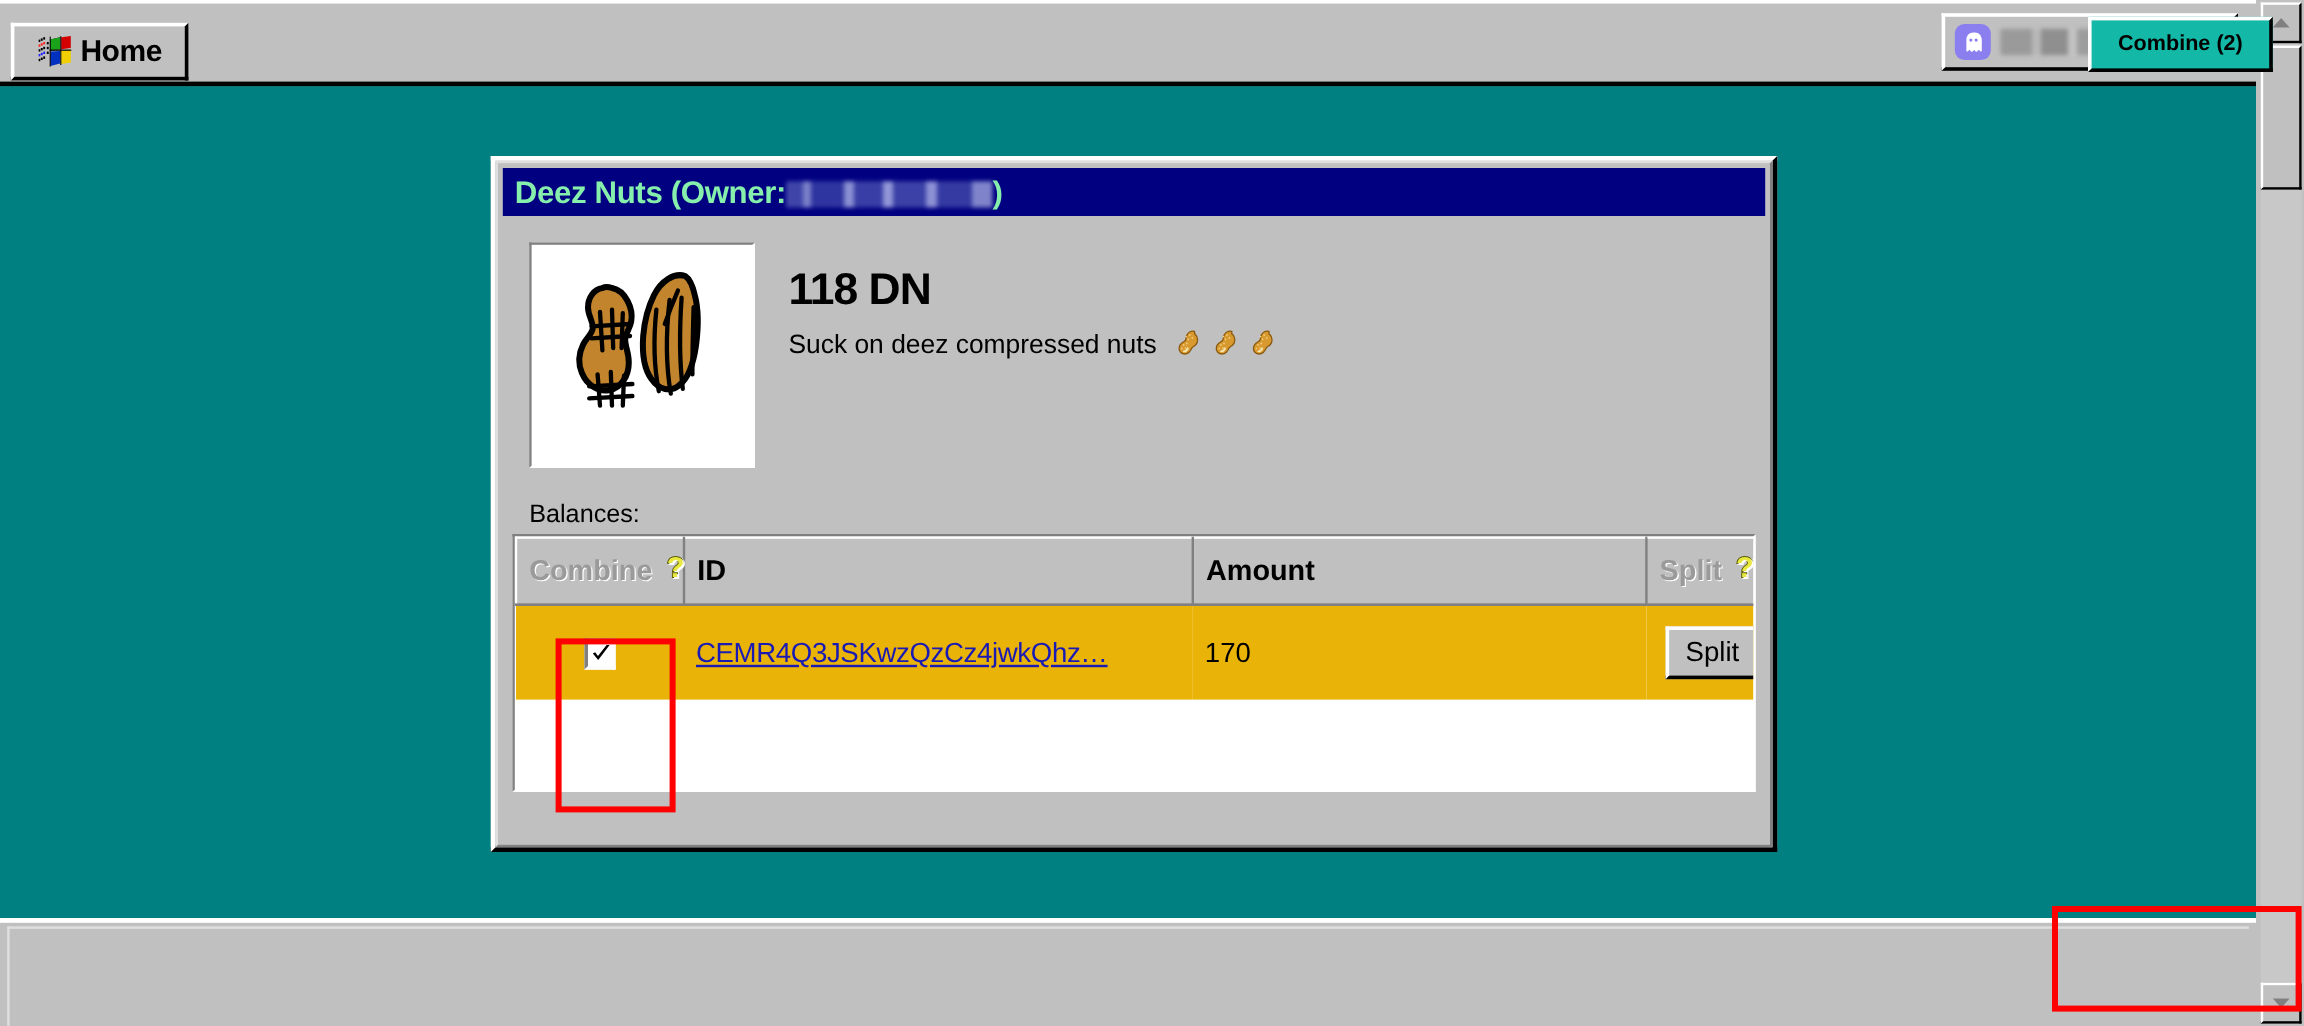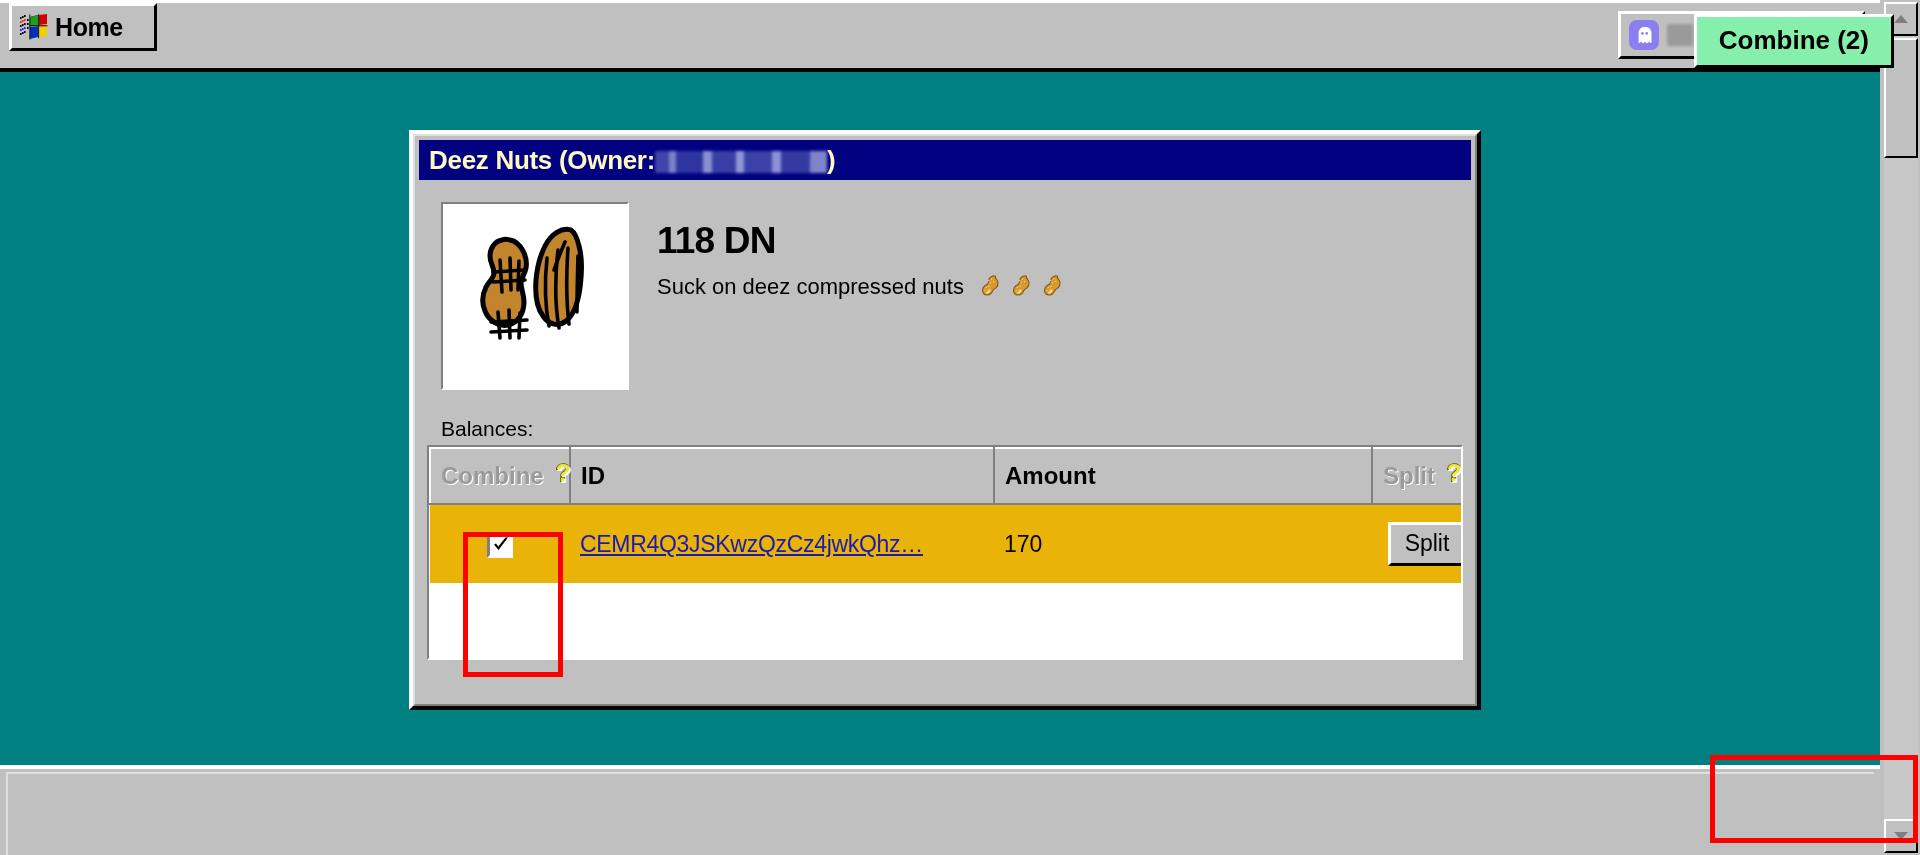--- a/index.html
+++ b/index.html
@@ -29,32 +29,32 @@
     height: 72px;
     background: #c0c0c0;
     border-top: 3px solid #ffffff;
     border-bottom: 4px solid #000000;
     box-sizing: border-box;
   }
 
   #home-button {
     position: absolute;
     left: 9px;
-    top: 0;
+    top: 16px;
     width: 148px;
     height: 48px;
     background: #c0c0c0;
     border-top: 3px solid #ffffff;
     border-left: 3px solid #ffffff;
     border-right: 3px solid #000000;
     border-bottom: 3px solid #000000;
     box-sizing: border-box;
     display: flex;
     align-items: center;
-    padding-left: 8px;
+    padding-left: 20px;
     cursor: pointer;
   }
   #home-button .btn-inner {
     display: flex;
     align-items: center;
     gap: 7px;
   }
   .win-logo {
     width: 28px;
     height: 26px;
@@ -230,21 +230,21 @@
 
   #titlebar {
     height: 40px;
     background: #000080;
     display: flex;
     align-items: center;
     padding-left: 10px;
     box-sizing: border-box;
   }
   #titlebar .title-text {
-    color: #fef9c3;
+    color: #86efac;
     font-size: 26px;
     font-weight: bold;
     letter-spacing: -0.3px;
     white-space: nowrap;
     line-height: 1;
   }
 
   
   #token-header {
     display: flex;
@@ -450,27 +450,27 @@
     background: #c0c0c0;
     border-top: 2px solid #dfdfdf;
     border-left: 2px solid #dfdfdf;
     box-sizing: border-box;
   }
   #combine-button {
     position: absolute;
     right: 26px;
     top: 14px;
     padding: 10px 22px 12px 22px;
-    background: #86efac;
+    background: #14b8a6;
     border-top: 3px solid #ffffff;
     border-left: 3px solid #ffffff;
     border-right: 3px solid #000000;
     border-bottom: 3px solid #000000;
     box-sizing: border-box;
-    font-size: 26px;
+    font-size: 18px;
     font-weight: bold;
     color: #000000;
     cursor: pointer;
     line-height: 1;
     z-index: 20;
   }
 </style>
 </head>
 <body>
 

